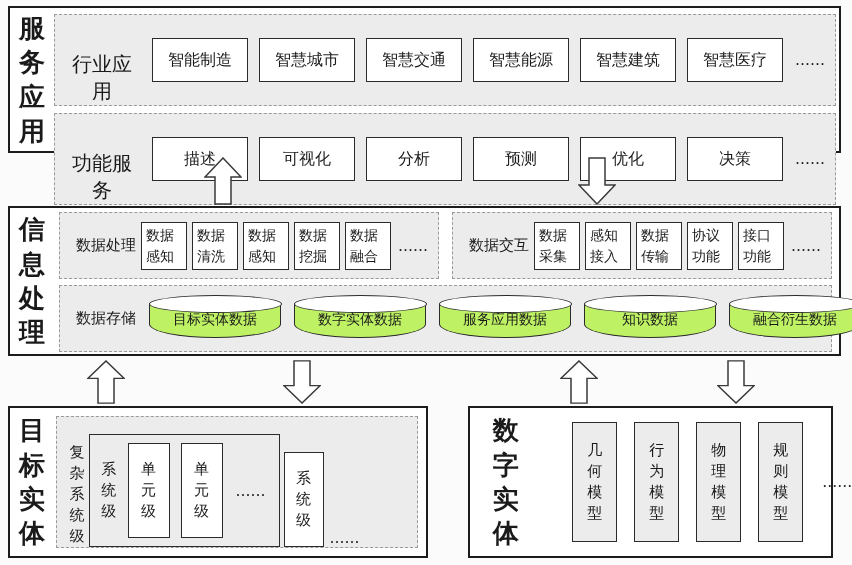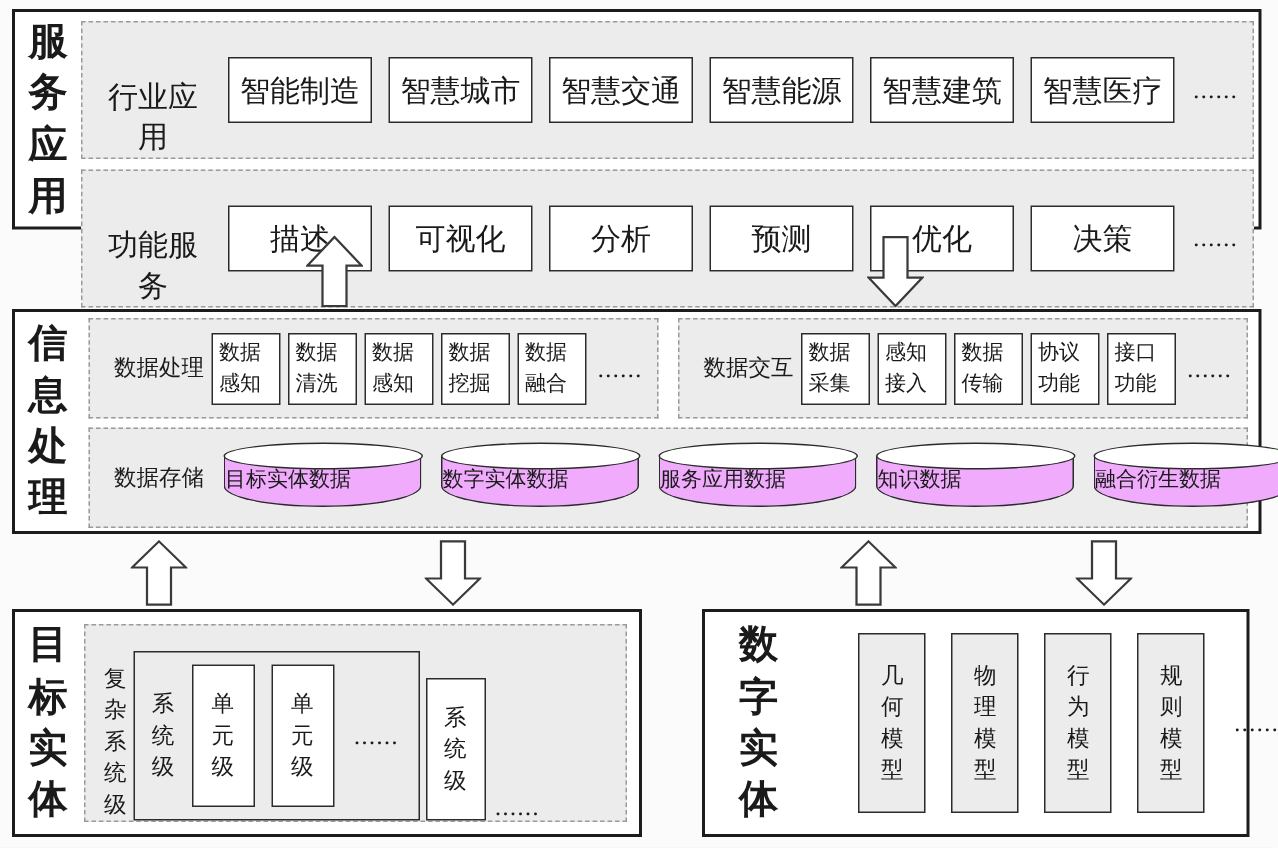--- a/index.html
+++ b/index.html
@@ -25,21 +25,21 @@
   }
   .dashpanel {
     border:1.5px dashed #9a9a9a; background:#ececec; box-sizing:border-box;
     display:flex; align-items:center;
   }
   .rowlabel { flex:0 0 78px; text-align:center; font-size:20px;margin-top:36px; }
   .lbl70 { flex:0 0 70px; text-align:right; font-size:15px; }
   .wbox {
     width:96px; height:44px; background:#fff; border:1.5px solid #2b2b2b;
     box-sizing:border-box; display:flex; align-items:center; justify-content:center;
-    font-size:20px; flex:none;
+    font-size:16px; flex:none;
   }
   .sbox {
     width:46px; height:48px; background:#fff; border:1.5px solid #2b2b2b;
     box-sizing:border-box; display:flex; align-items:center; justify-content:center;
     font-size:14px; line-height:1.45; padding:0 4px;
     word-break:break-all; flex:none;
   }
   .dots { font-size:15px; color:#1a1a1a; flex:none; padding:0 2px; }
   
   .svc-content { flex:1; display:flex; flex-direction:column; gap:7px; padding:6px 8px 6px 0; }
@@ -47,23 +47,23 @@
   .svc-row .wbox { margin-left:11px; }
   .svc-row .dots { margin-left:10px; }
   
   .info-content { position:relative; flex:1; }
   .proc  { position:absolute; left:5px;   top:4px;  width:380px; height:67px; padding:0 6px; }
   .inter { position:absolute; left:398px; top:4px;  width:380px; height:67px; padding:4px 6px; }
   .stor  { position:absolute; left:5px;   top:77px; width:773px; height:67px; padding:0 6px; }
   .proc .sbox, .inter .sbox { margin-left:5px; }
   .cyl {
     position:relative; width:132px; height:34px; margin:5px 0 0 13px;
-    background:#f0abfc; border:1.5px solid #2b2b2b; border-top:none; box-sizing:border-box;
+    background:#bef264; border:1.5px solid #2b2b2b; border-top:none; box-sizing:border-box;
     border-radius:0 0 50% 50% / 0 0 14px 14px;
-    display:flex; align-items:center; justify-content:flex-start; flex:none;
+    display:flex; align-items:center; justify-content:center; flex:none;
   }
   .cyl::before {
     content:""; position:absolute; top:-9px; left:-1.5px; right:-1.5px; height:18px;
     background:#fff; border:1.5px solid #2b2b2b; border-radius:50%; box-sizing:border-box;
   }
   .cyl span { position:relative; z-index:1; font-size:14px; margin-top:-2px; }
   
   .target-dash { flex:1; margin:8px 8px 8px 2px; padding:0 12px; gap:4px;align-items:flex-end; }
   .bigbox {
     height:113px; background:#ececec; border:1.5px solid #2b2b2b; box-sizing:border-box;
@@ -206,26 +206,26 @@
   <div class="layer" style="left:468px; top:406px; width:365px; height:152px;align-items:center;">
     <div class="digital-content">
       <div class="vtitle-inline">
         <div class="vtext">数字实体</div>
       </div>
       <div class="models">
         <div class="modelbox">
           <div class="vsmall">几何模型</div>
         </div>
         <div class="modelbox">
+          <div class="vsmall">行为模型</div>
+        </div>
+        <div class="modelbox">
           <div class="vsmall">物理模型</div>
         </div>
         <div class="modelbox">
-          <div class="vsmall">行为模型</div>
-        </div>
-        <div class="modelbox">
           <div class="vsmall">规则模型</div>
         </div>
         <div class="dots">……</div>
       </div>
     </div>
   </div>
 
 </div>
 
 </body></html>

